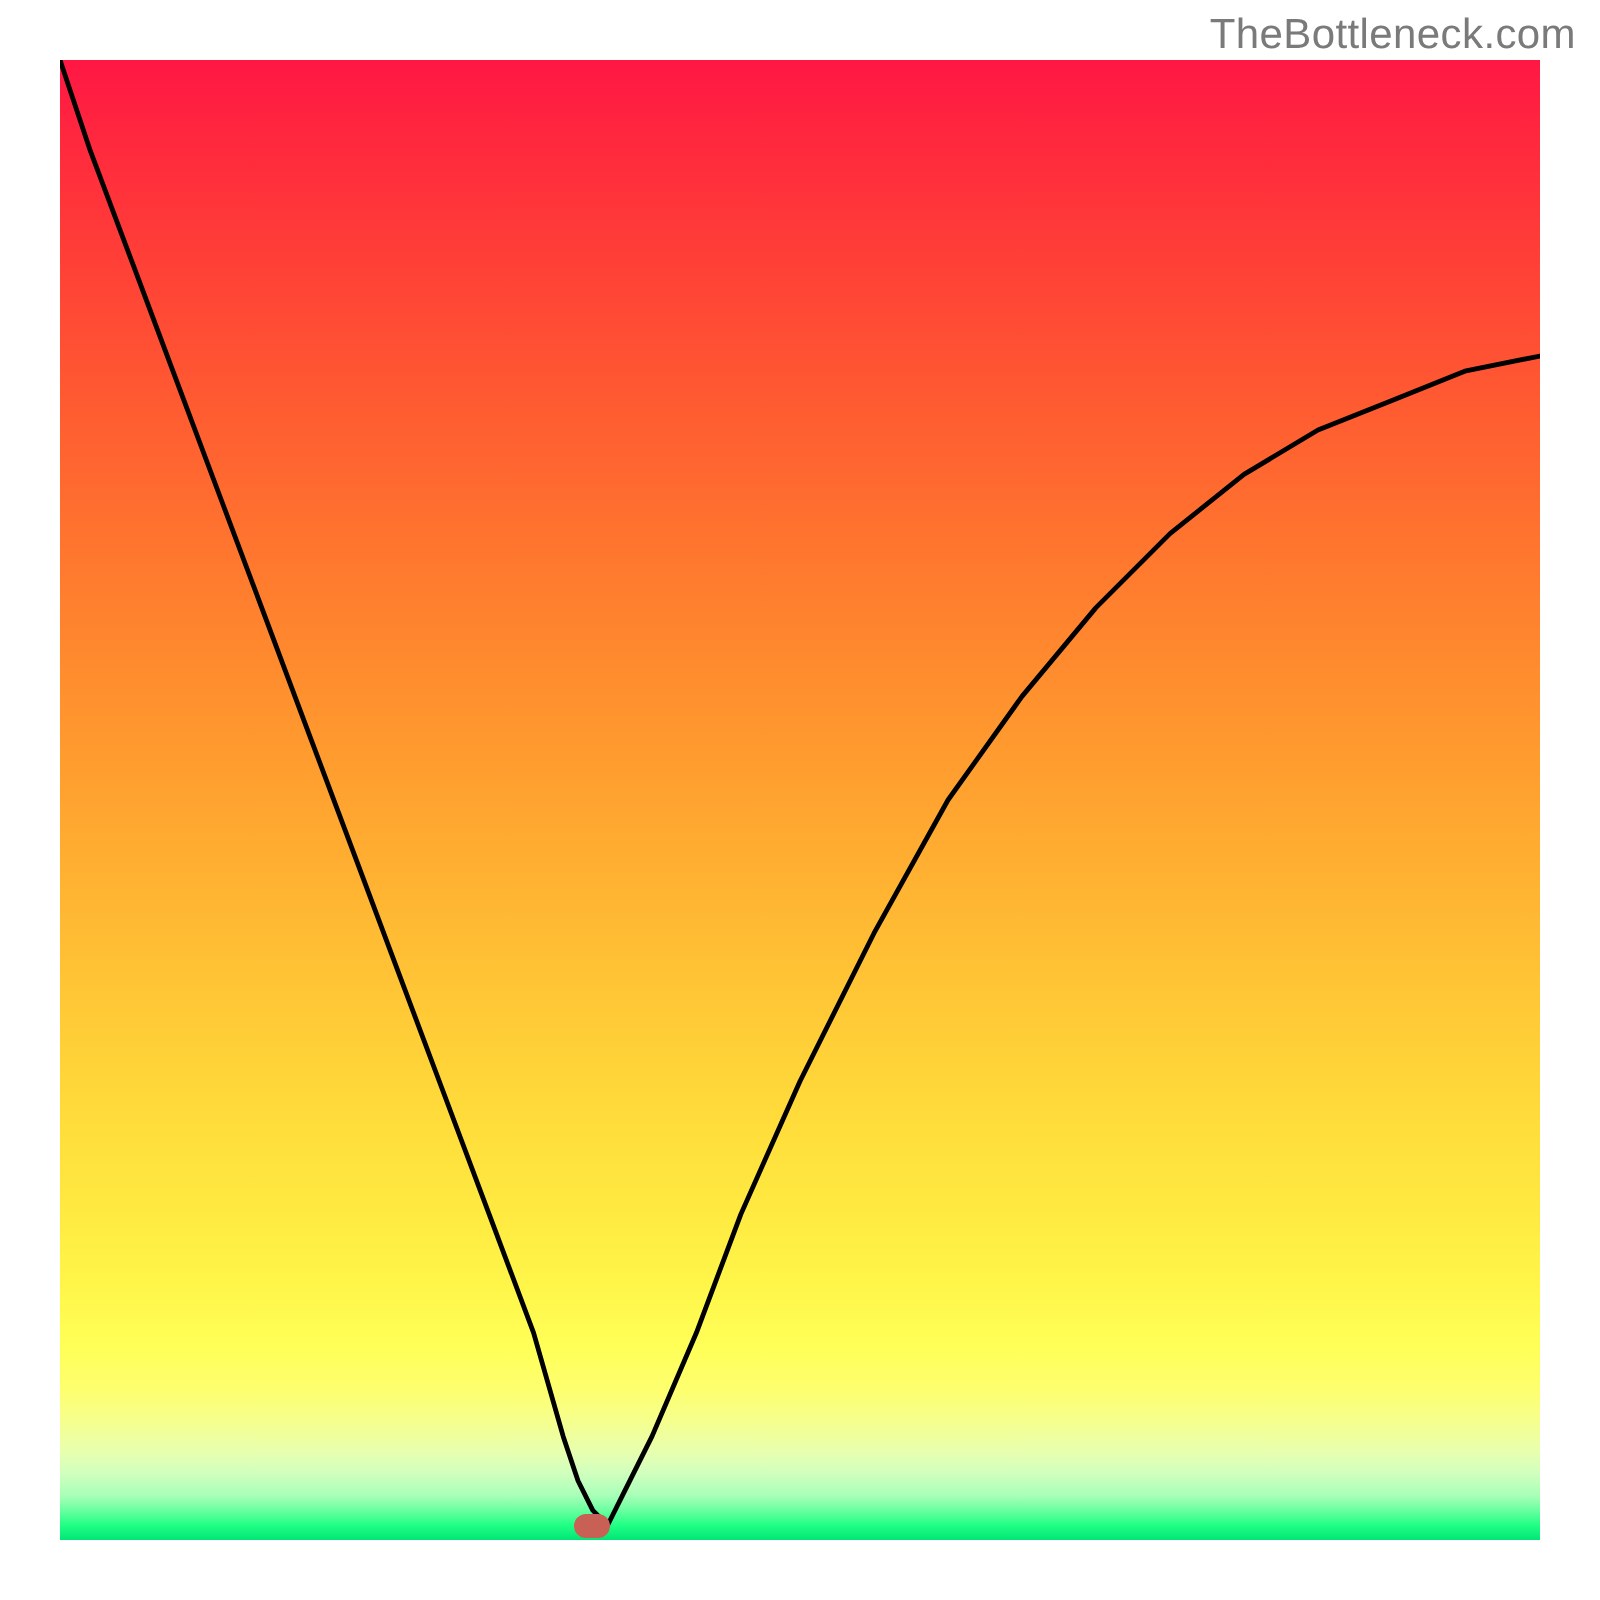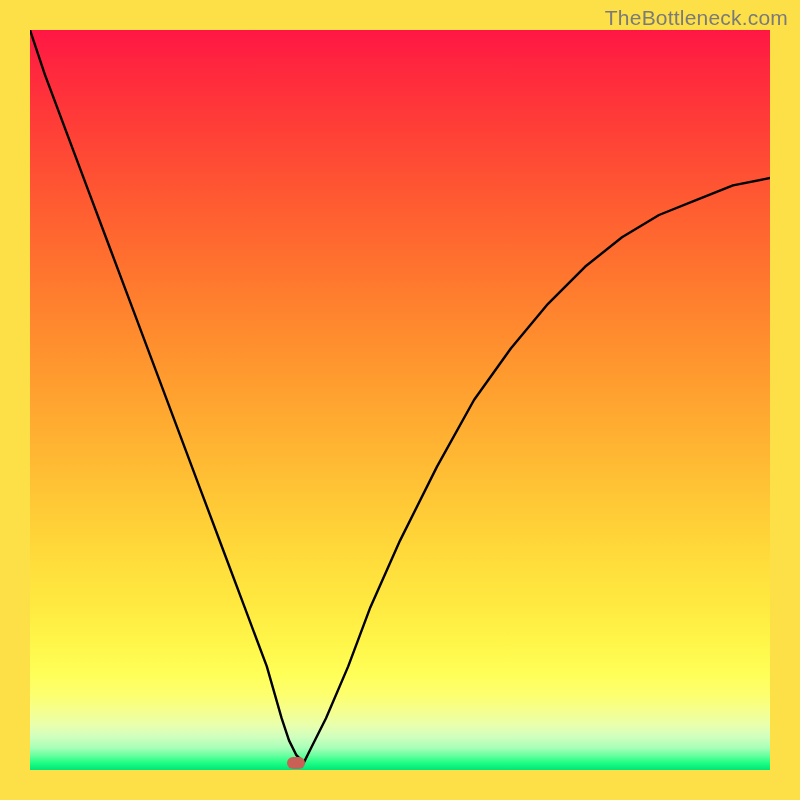--- a/index.html
+++ b/index.html
@@ -8,21 +8,21 @@
     width: 800px;
     height: 800px;
     overflow: hidden;
     background: #000;
     font-family: Arial, Helvetica, sans-serif;
   }
   .frame {
     position: relative;
     width: 800px;
     height: 800px;
-    background: #fde047;
+    background: #ffffff;
   }
   .plot-area {
     position: absolute;
     left: 30px;
     top: 30px;
     width: 740px;
     height: 740px;
     background: linear-gradient(
       to bottom,
       #ff1744 0%,

